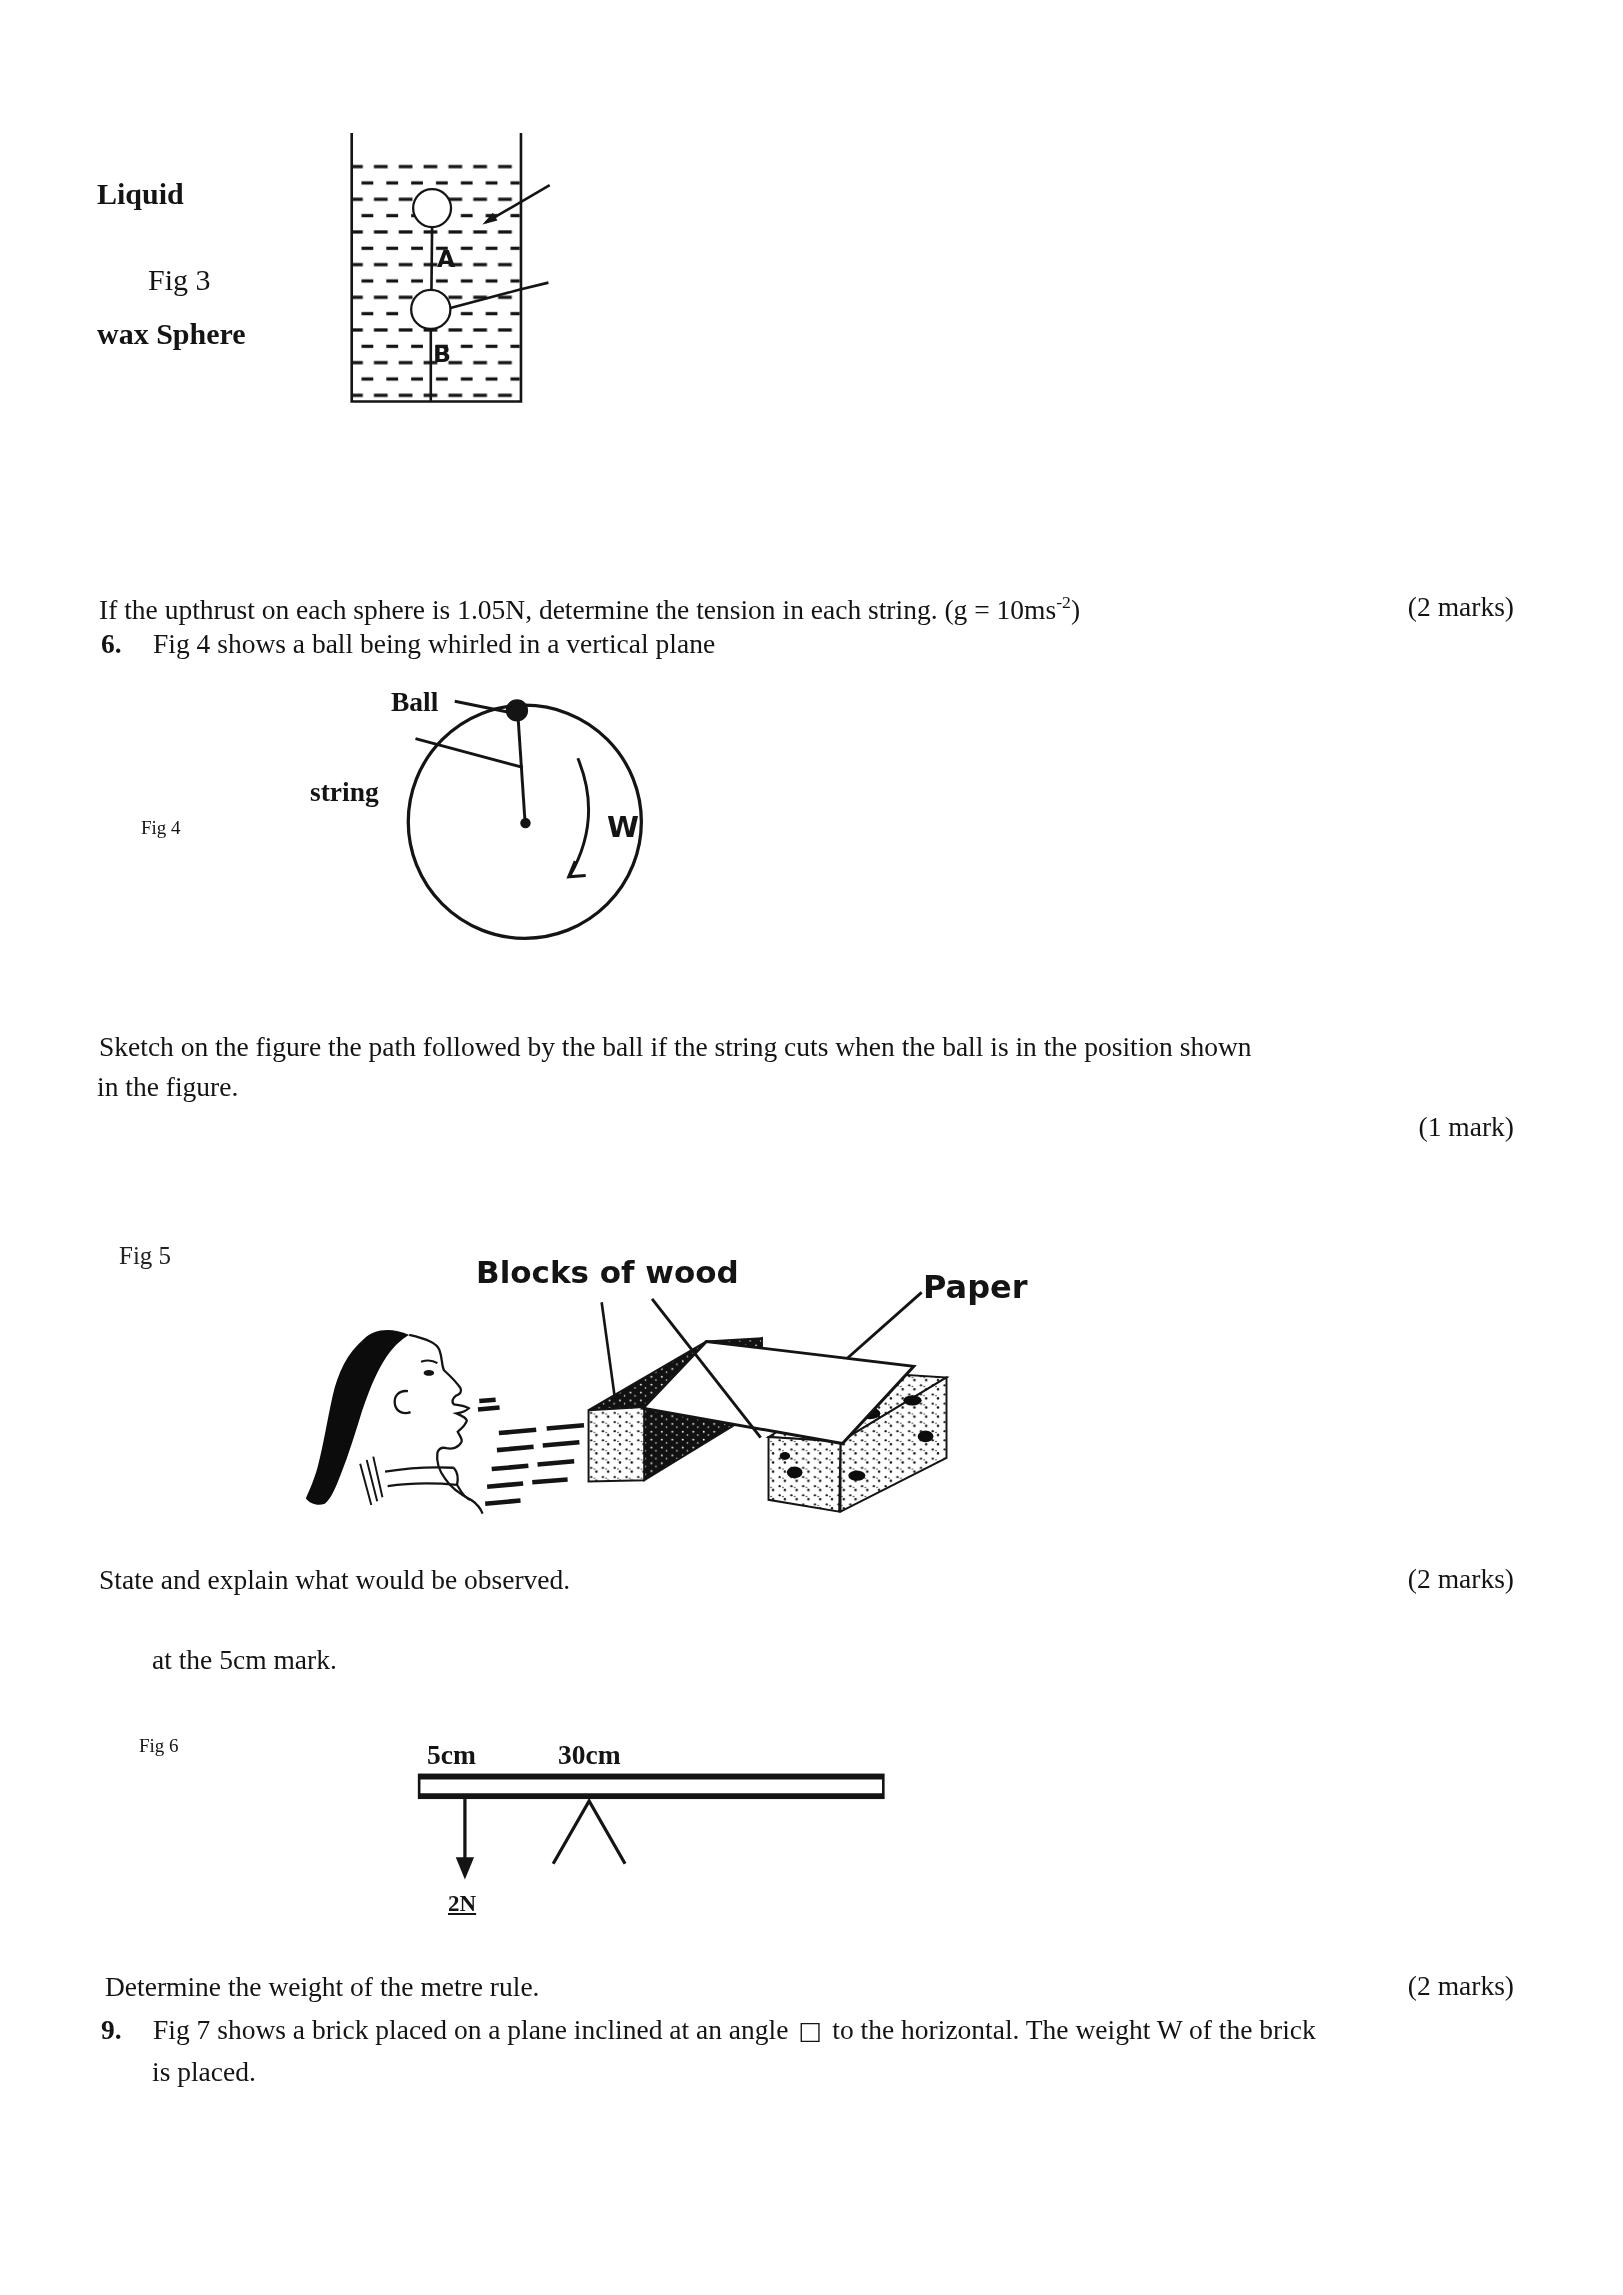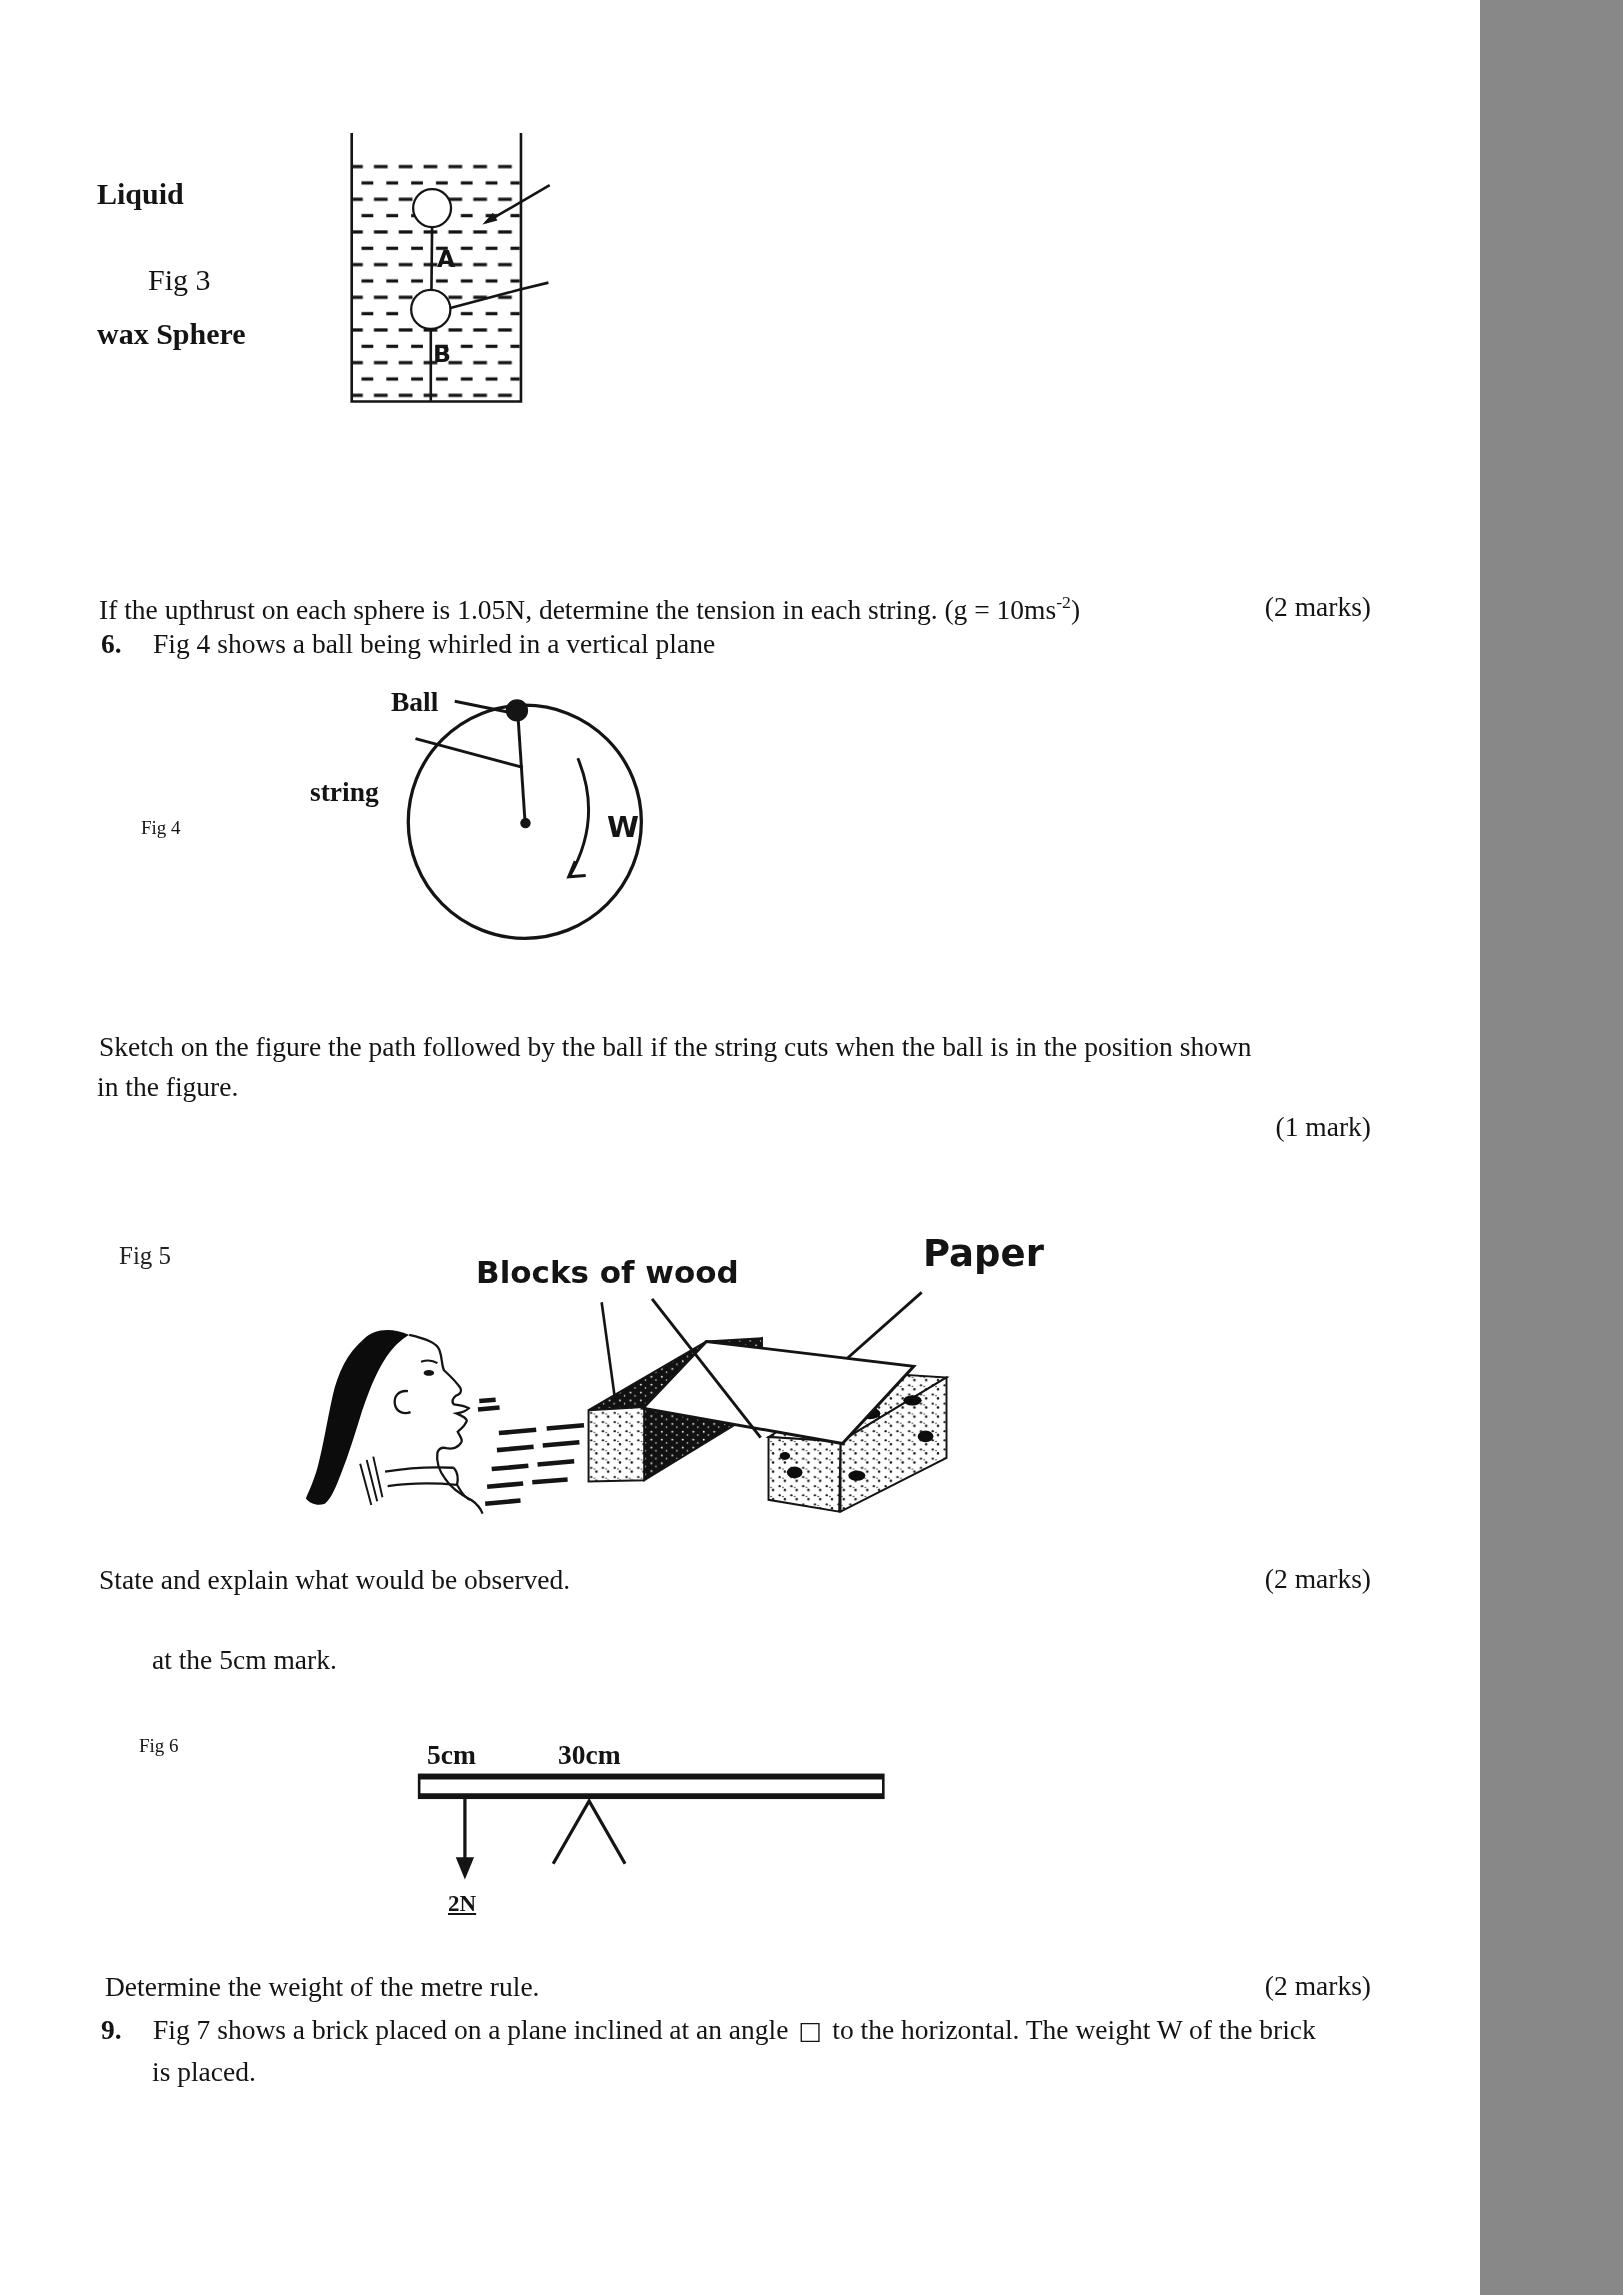--- a/index.html
+++ b/index.html
@@ -1,16 +1,16 @@
 <!DOCTYPE html>
 <html style="font-size:10.5px"><head>
 <meta charset="utf-8">
 <style>
   html,body{margin:0;padding:0;background:#888;}
-  .page{position:relative;width:1480px;height:2295px;background:#fff;
+  .page{position:relative;width:1623px;height:2295px;background:#fff;
         font-family:"Liberation Serif",serif;color:#141414;overflow:hidden;}
   .t{position:absolute;white-space:nowrap;font-size:27.5px;line-height:1.25;}
   .qnum{display:inline-block;width:52px;font-weight:bold;}
   .marks{position:absolute;right:109px;white-space:nowrap;font-size:27.5px;margin-left:36px;}
   .fl{position:absolute;white-space:nowrap;font-weight:bold;}
   .f46{font-size:30px;}
   .f44{font-size:23px;text-decoration:underline;}
   .f42{font-size:27.5px;}
   .cap{position:absolute;white-space:nowrap;font-size:30px;}
   .cap42{position:absolute;white-space:nowrap;font-size:19px;}
@@ -140,21 +140,21 @@
     </g>
 
     <polygon points="1080,2050 1397,2088 1288,2206 983,2152" fill="#ffffff" stroke="#141414" stroke-width="4.5"></polygon>
 
     <line x1="920" y1="1990" x2="940" y2="2135" stroke="#141414" stroke-width="4"></line>
     <line x1="997" y1="1985" x2="1163" y2="2197" stroke="#141414" stroke-width="4.5"></line>
     <line x1="1409" y1="1975" x2="1295" y2="2076" stroke="#141414" stroke-width="4.5"></line>
   </svg>
   <div class="cap38" style="left:119px;top:1242px">Fig 5</div>
   <div class="fl sans" style="left:476px;top:1254px;font-size:31px">Blocks of wood</div>
-  <div class="fl sans" style="left:923px;top:1232px;font-size:37px">Paper</div>
+  <div class="fl sans" style="left:923px;top:1268px;font-size:32px">Paper</div>
 
   <div class="t" style="left:99px;top:1563px">State and explain what would be observed.</div>
   <div class="marks" style="top:1563px">(2 marks)</div>
   <div class="t" style="left:152px;top:1643px">at the 5cm mark.</div>
 
   <svg style="left:393px;top:1767px" width="523" height="121" viewBox="600 2700 800 185">
     <rect x="640" y="2712" width="710" height="35" fill="#ffffff" stroke="#141414" stroke-width="4"></rect>
     <line x1="640" y1="2715" x2="1350" y2="2715" stroke="#141414" stroke-width="8"></line>
     <line x1="640" y1="2744" x2="1350" y2="2744" stroke="#141414" stroke-width="8"></line>
     <line x1="710" y1="2749" x2="710" y2="2844" stroke="#141414" stroke-width="5"></line>

